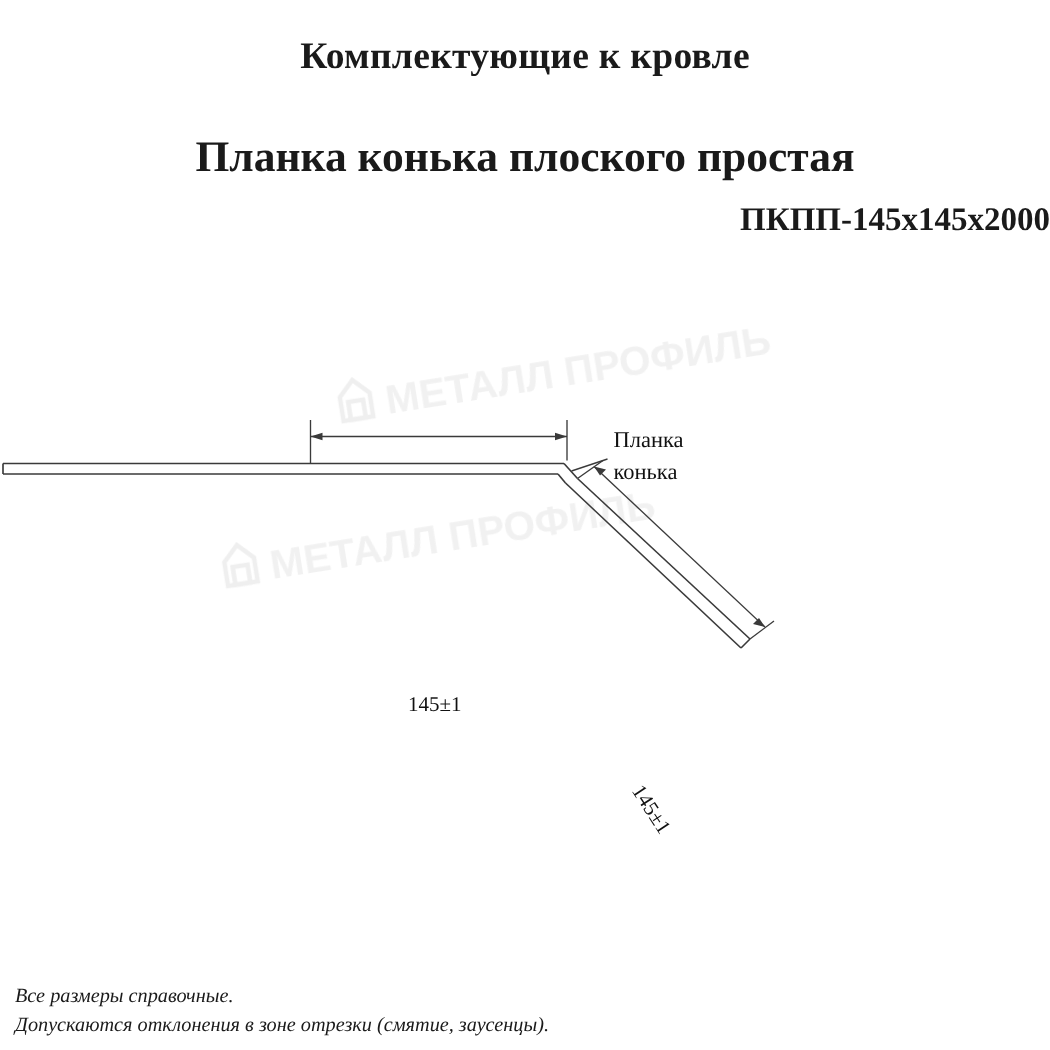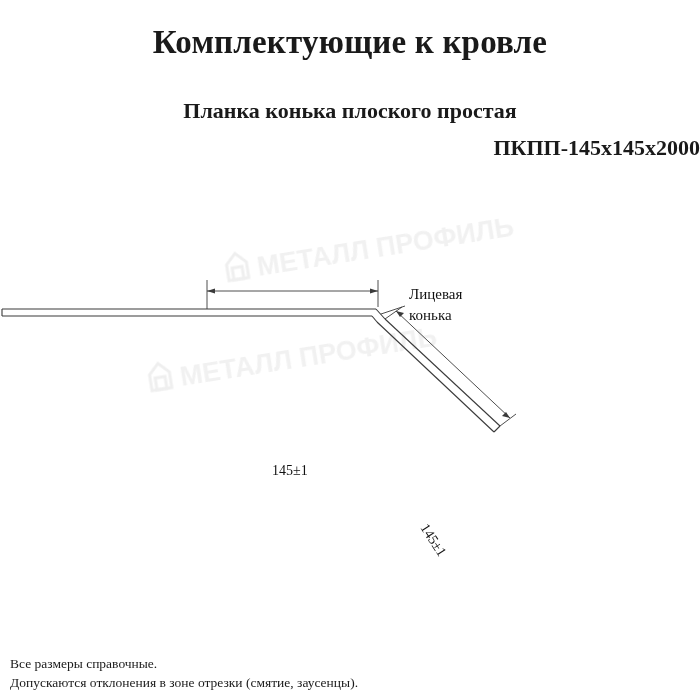--- a/index.html
+++ b/index.html
@@ -21,28 +21,28 @@
     height: 700px;
   }
   .title-block {
     position: absolute;
     top: 0;
     left: 0;
     width: 700px;
     text-align: center;
   }
   .title-main {
-    font-size: 33px;
+    font-size: 25px;
     font-weight: bold;
     letter-spacing: 0.2px;
     margin-top: 24px;
     color: #1a1a1a;
   }
   .title-sub {
-    font-size: 22px;
+    font-size: 29px;
     font-weight: bold;
     margin-top: 37px;
     color: #1a1a1a;
   }
   .title-code {
     font-size: 22px;
     font-weight: bold;
     margin-top: 11px;
     color: #1a1a1a;
     text-align: right;
@@ -64,20 +64,21 @@
   }
   .footer {
     position: absolute;
     left: 10px;
     bottom: 8px;
     width: 680px;
     font-size: 13.5px;
     line-height: 19px;
     color: #1a1a1a;
     font-family: "Liberation Serif", serif;
+    font-style: italic;
   }
   .footer div {
     white-space: nowrap;
   }
   .label-face {
     position: absolute;
     left: 409px;
     top: 284px;
     font-size: 15px;
     line-height: 21px;
@@ -164,21 +165,21 @@
       <g stroke="#3a3a3a" fill="none" stroke-width="0.9">
         <path d="M381,134 L405,126"></path>
       </g>
     </svg>
 
     <div class="dim-top">145±1</div>
     <div class="dim-diag">145±1</div>
   </div>
 
   <div class="label-face">
-    <div>Лицевая</div>
+    <div>Планка</div>
     <div>конька</div>
   </div>
 
   <div class="footer">
     <div>Все размеры справочные.</div>
     <div>Допускаются отклонения в зоне отрезки (смятие, заусенцы).</div>
   </div>
 
 </div>
 

